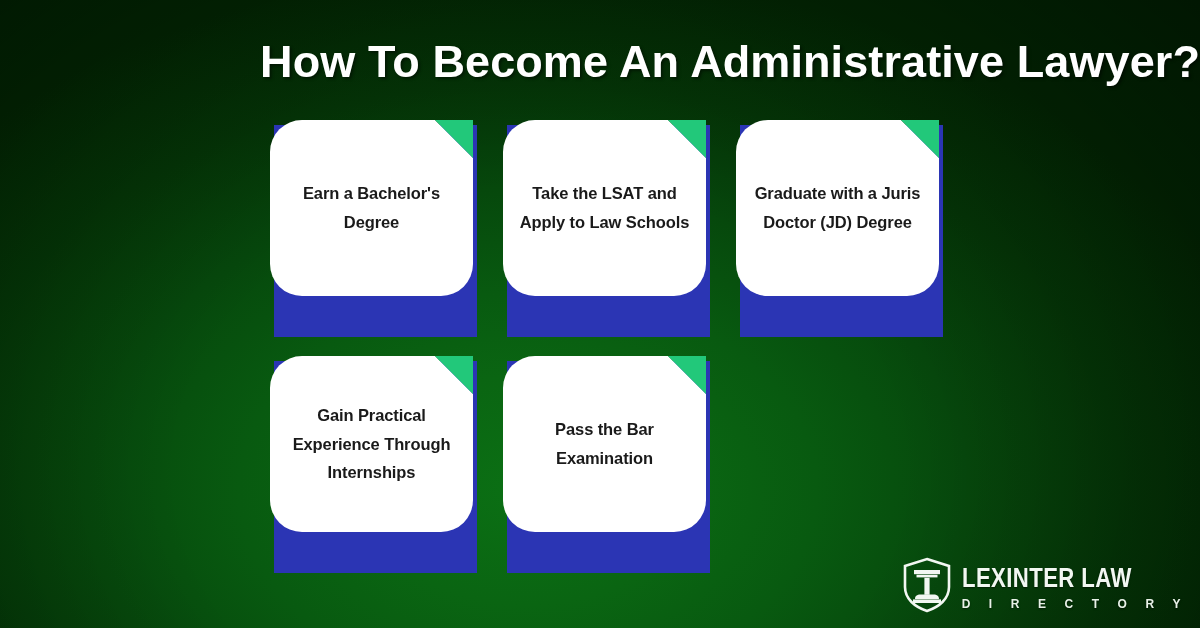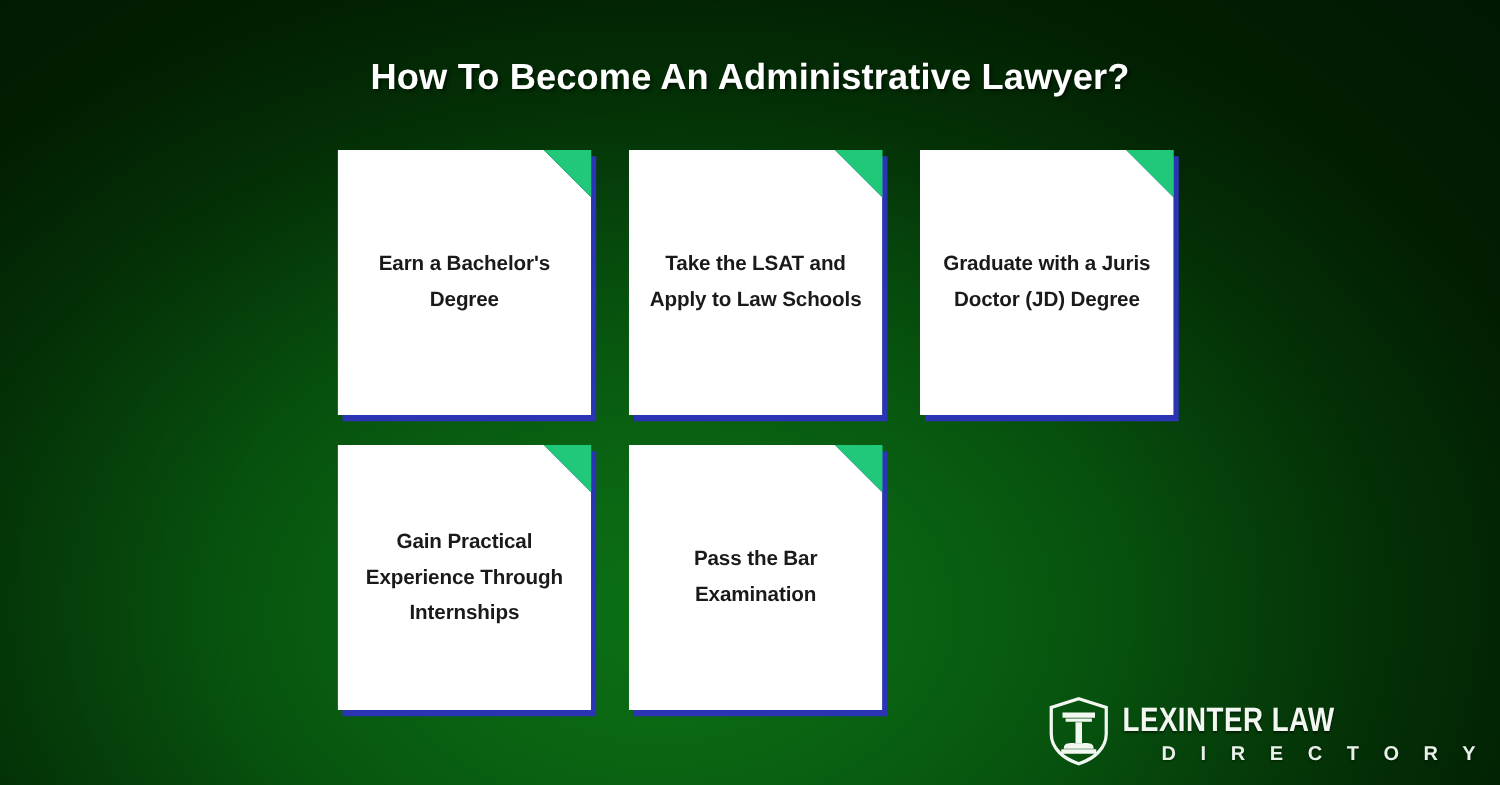--- a/index.html
+++ b/index.html
@@ -45,23 +45,23 @@
         rgba(0,0,0,0.18) 72%,
         rgba(0,0,0,0.42) 100%);
   }
 
   
   #title {
     position: absolute;
     left: 0;
     top: 33px;
     width: 1200px;
-    text-align: center;
+    text-align: right;
     color: #ffffff;
-    font-size: 29px;
+    font-size: 45px;
     font-weight: bold;
     letter-spacing: 0.1px;
     line-height: 58px;
     text-shadow: 2px 2px 3px rgba(0,0,0,0.45);
     white-space: nowrap;
     z-index: 5;
   }
 
   
   #grid {
@@ -92,27 +92,28 @@
     height: 212px;
     background: #2b35b4;
   }
 
   
   .card-sheet {
     position: absolute;
     left: 0;
     top: 0;
     width: 203px;
-    height: 212px;
+    height: 176px;
     background: #ffffff;
     clip-path: polygon(0 0, calc(100% - 38px) 0, 100% 38px, 100% 100%, 0 100%);
     display: flex;
     align-items: center;
     justify-content: center;
     padding: 10px 14px;
+    border-radius: 32px;
   }
 
   .card-fold-tri {
     position: absolute;
     right: 0;
     top: 0;
     width: 0;
     height: 0;
     border-left: 38px solid transparent;
     border-top: 38px solid #22c87a;
@@ -156,27 +157,26 @@
     font-weight: bold;
     letter-spacing: 0.5px;
     transform: scaleX(0.82);
     transform-origin: left center;
     white-space: nowrap;
     text-shadow: 0 1px 2px rgba(0,0,0,0.5);
   }
 
   #logo-sub {
     color: #e8f1e8;
-    font-size: 16px;
+    font-size: 12px;
     font-weight: bold;
     letter-spacing: 7.6px;
     margin-top: 6px;
     white-space: nowrap;
     text-shadow: 0 1px 2px rgba(0,0,0,0.5);
-    margin-left: 31px;
   }
 </style>
 </head>
 <body>
 
 <div id="canvas">
 
   <h1 id="title">How To Become An Administrative Lawyer?</h1>
 
   <div id="grid">

